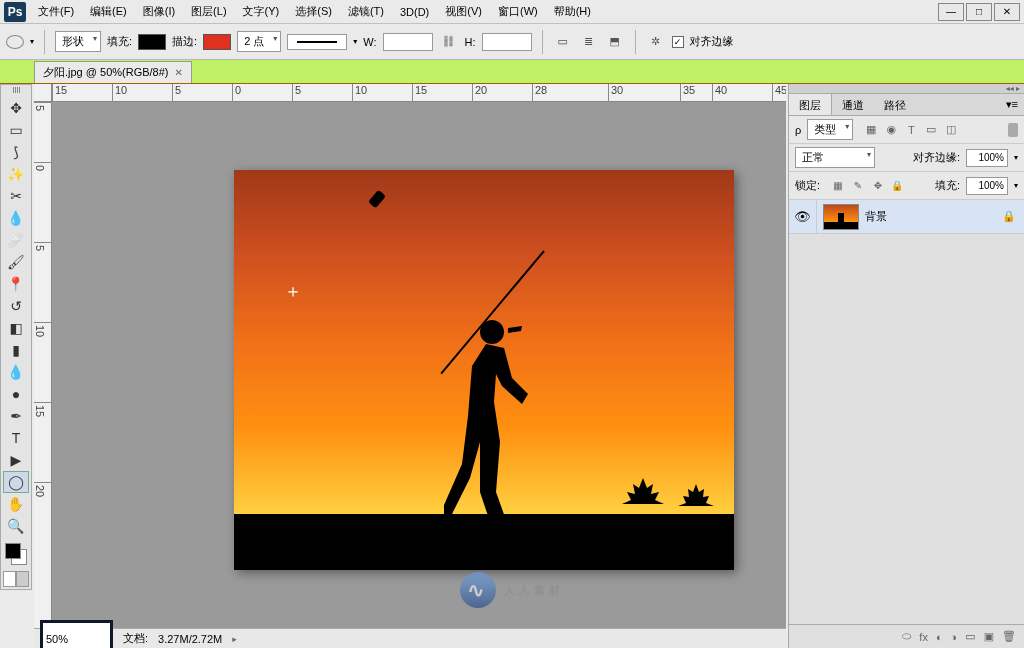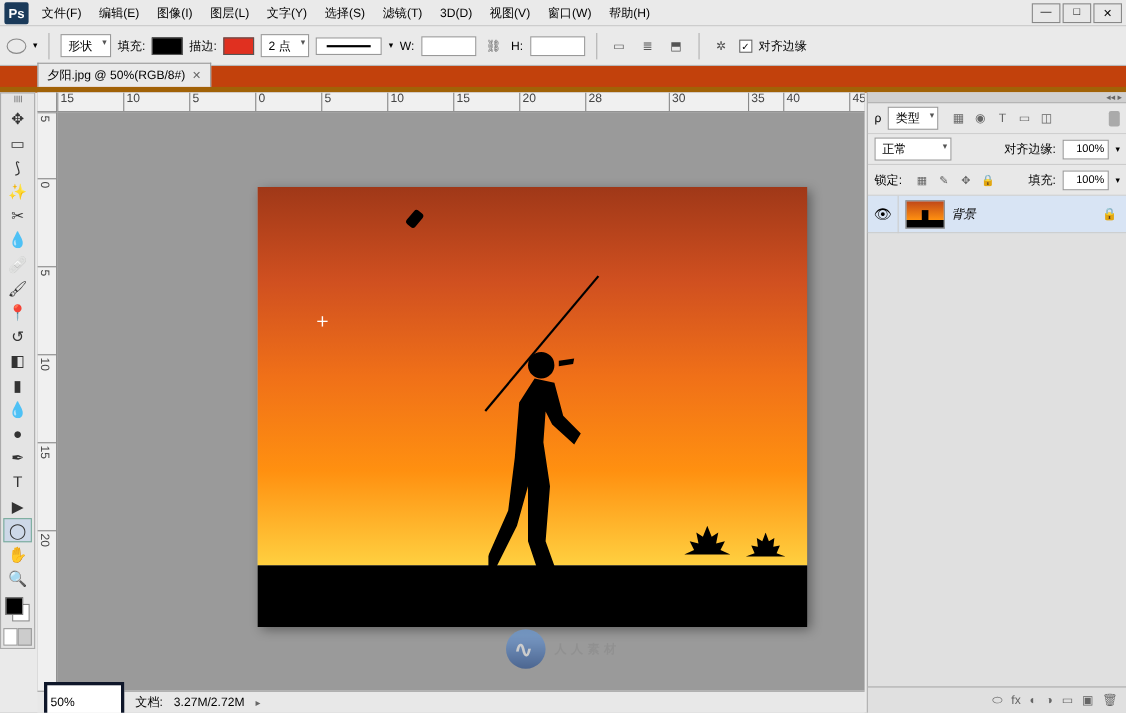--- a/index.html
+++ b/index.html
@@ -23,21 +23,21 @@
 .red { background: #e03020; }
 .num-input { width: 40px; height: 18px; border: 1px solid #999; background: #fff; padding: 0 3px; }
 .wide-input { width: 50px; }
 .line-sel { width: 60px; height: 16px; border: 1px solid #999; background: #fff; display: flex; align-items: center; justify-content: center; }
 .line-sel::before { content: ""; width: 40px; height: 2px; background: #000; }
 .divider { width: 1px; height: 24px; background: #b0b0b0; margin: 0 4px; }
 .icon-btn { width: 20px; height: 20px; display: flex; align-items: center; justify-content: center; color: #555; cursor: pointer; }
 .checkbox { width: 12px; height: 12px; border: 1px solid #666; background: #fff; display: inline-flex; align-items: center; justify-content: center; font-size: 9px; }
 
 
-.tabbar { height: 24px; background: #c2410c; display: flex; align-items: flex-end; padding-left: 34px; border-bottom: 5px solid #a16207; }
+.tabbar { height: 24px; background: #bef264; display: flex; align-items: flex-end; padding-left: 34px; border-bottom: 1px solid #a16207; }
 .doc-tab { background: #eaeaea; padding: 3px 8px; border: 1px solid #999; border-bottom: none; display: flex; align-items: center; gap: 6px; font-size: 11px; }
 .tab-close { font-size: 10px; color: #666; cursor: pointer; }
 
 
 .tools { position: absolute; left: 0; top: 84px; width: 32px; background: #e4e4e4; border: 1px solid #aaa; display: flex; flex-direction: column; align-items: center; padding: 2px 0; }
 .tool-grip { width: 28px; height: 8px; display: flex; justify-content: center; gap: 1px; margin-bottom: 2px; }
 .tool-grip span { width: 1px; height: 6px; background: #888; }
 .tool { width: 26px; height: 22px; display: flex; align-items: center; justify-content: center; color: #333; font-size: 14px; cursor: pointer; position: relative; }
 .tool.active { background: #cdd8e8; border: 1px solid #7a9; }
 .tool-colors { margin-top: 4px; position: relative; width: 26px; height: 26px; }
@@ -78,21 +78,21 @@
 .mini-input { width: 42px; height: 18px; border: 1px solid #999; background: #fff; text-align: right; padding-right: 3px; font-size: 10px; }
 .filter-icons { display: flex; gap: 4px; margin-left: 4px; }
 .f-icon { width: 16px; height: 16px; display: flex; align-items: center; justify-content: center; color: #666; font-size: 11px; }
 .lock-icons { display: flex; gap: 4px; margin-left: 4px; }
 .l-icon { width: 16px; height: 16px; display: flex; align-items: center; justify-content: center; color: #666; font-size: 10px; }
 .layer-list { background: #f8f8f8; }
 .layer-item { height: 34px; display: flex; align-items: center; border-bottom: 1px solid #ccc; background: #d8e4f4; }
 .eye { width: 28px; height: 34px; display: flex; align-items: center; justify-content: center; border-right: 1px solid #ccc; font-size: 13px; }
 .thumb { width: 36px; height: 26px; margin: 0 6px; border: 1px solid #888; background: linear-gradient(to bottom, #c04818 0%, #ff9010 70%, #000 70%, #000 100%); position: relative; }
 .thumb::after { content: ""; position: absolute; left: 14px; top: 8px; width: 6px; height: 12px; background: #000; }
-.layer-name { font-style: italic; flex: 1; }
+.layer-name { flex: 1; }
 .lock-icon { margin-right: 8px; font-size: 11px; color: #666; }
 .panel-bottom { position: absolute; bottom: 0; left: 0; right: 0; height: 24px; background: #e0e0e0; border-top: 1px solid #aaa; display: flex; align-items: center; justify-content: flex-end; gap: 8px; padding: 0 8px; font-size: 11px; color: #666; }
 
 
 .statusbar { position: absolute; left: 34px; bottom: 0; right: 238px; height: 20px; background: #e8e8e8; border-top: 1px solid #aaa; display: flex; align-items: center; font-size: 11px; padding: 0 6px; gap: 10px; }
 .status-input { width: 73px; height: 16px; border: 3px solid #0f172a; background: #fff; padding: 16px 3px; }
 </style>
 </head>
 <body>
 
@@ -236,34 +236,40 @@
   <div class="crosshair">＋</div>
 </div>
 
 <div class="watermark">
   <div class="wm-icon">∿</div>
   <span>人人素材</span>
 </div>
 
 <div class="panels">
   <div class="panel-top">◂◂ ▸</div>
+  <div class="panel-tabs">
+    <div class="panel-tab active">图层</div>
+    <div class="panel-tab">通道</div>
+    <div class="panel-tab">路径</div>
+    <div class="panel-menu">▾≡</div>
+  </div>
   <div class="panel-row">
     <span style="font-size:11px">ρ</span>
     <div class="dropdown">类型</div>
     <div class="filter-icons">
       <span class="f-icon">▦</span>
       <span class="f-icon">◉</span>
       <span class="f-icon">T</span>
       <span class="f-icon">▭</span>
       <span class="f-icon">◫</span>
     </div>
     <span style="margin-left:auto;width:10px;height:14px;background:#aaa;border-radius:2px"></span>
   </div>
   <div class="panel-row">
-    <div class="dropdown" style="width:70px">正常</div>
+    <div class="dropdown" style="width:80px">正常</div>
     <span class="lbl" style="margin-left:auto">对齐边缘:</span>
     <input class="mini-input" value="100%" style="">
       <span style="font-size:8px">▾</span>
   </div>
   <div class="panel-row">
     <span class="lbl">锁定:</span>
     <div class="lock-icons">
       <span class="l-icon">▦</span>
       <span class="l-icon">✎</span>
       <span class="l-icon">✥</span>

